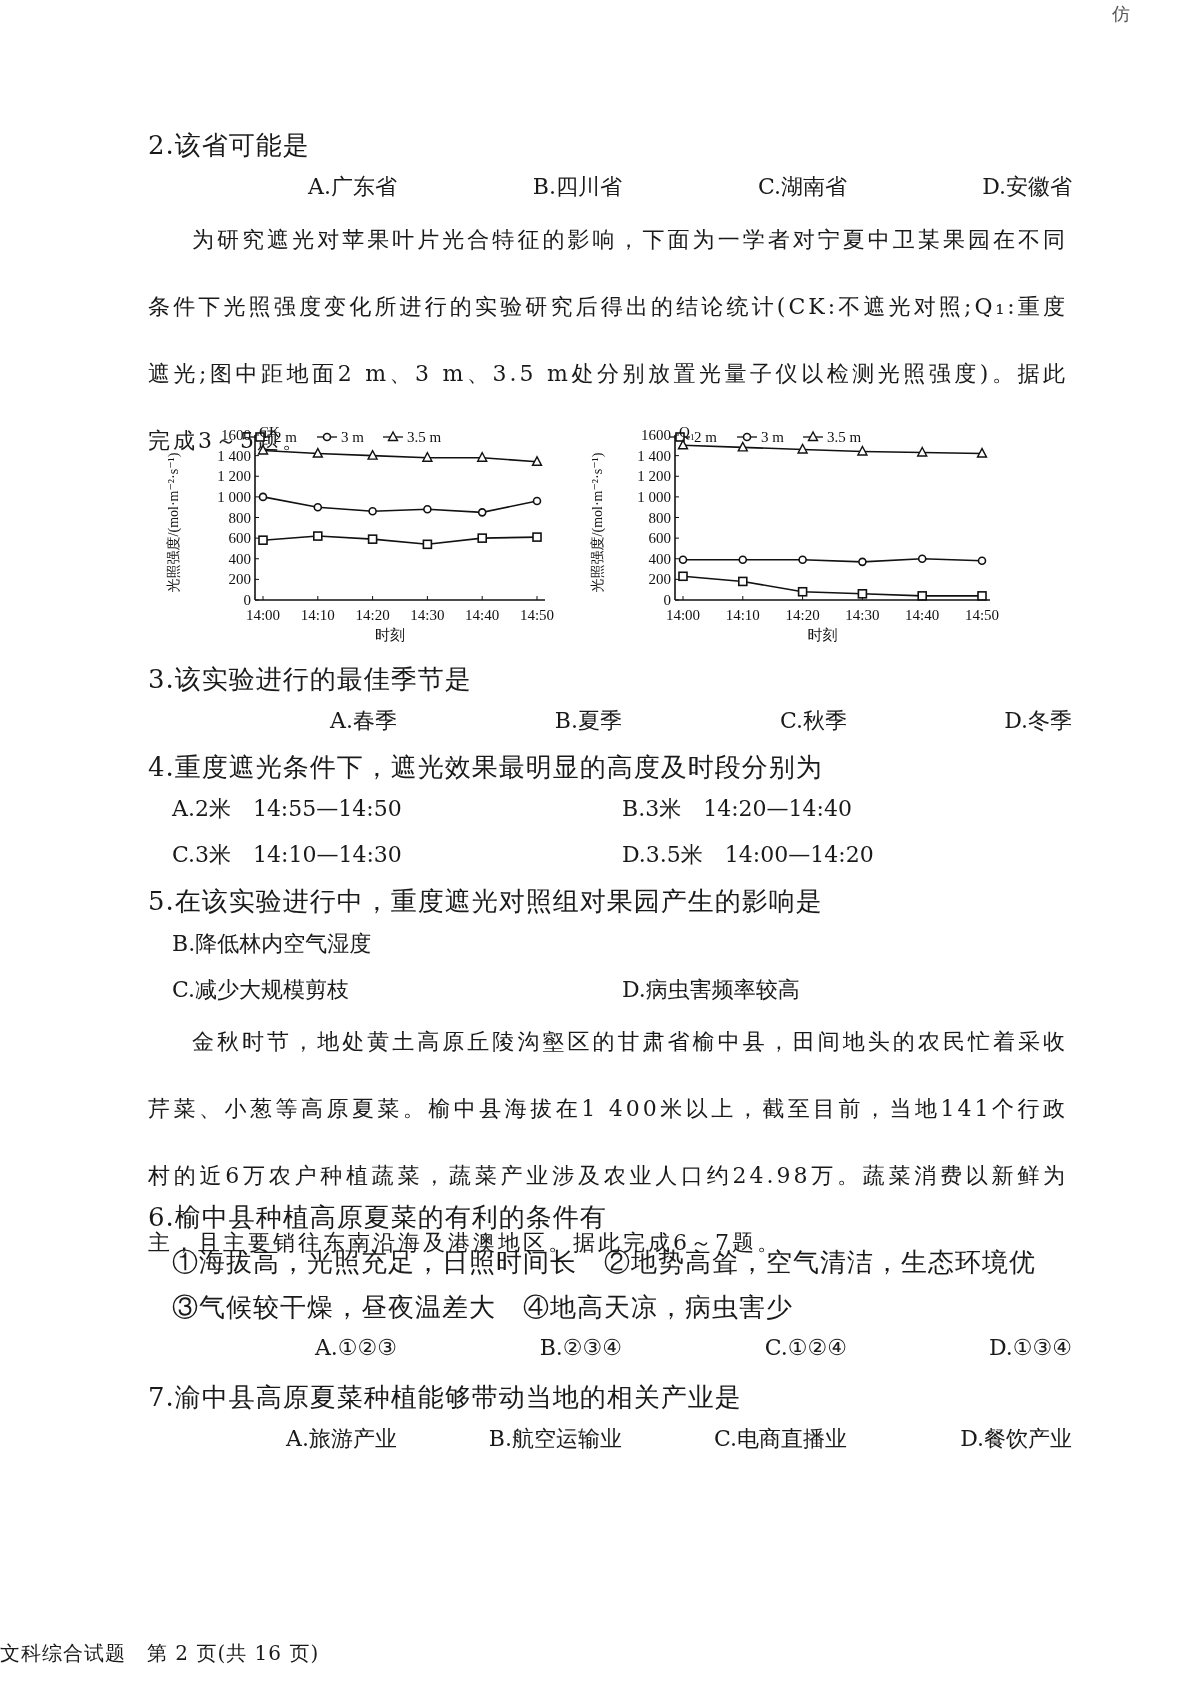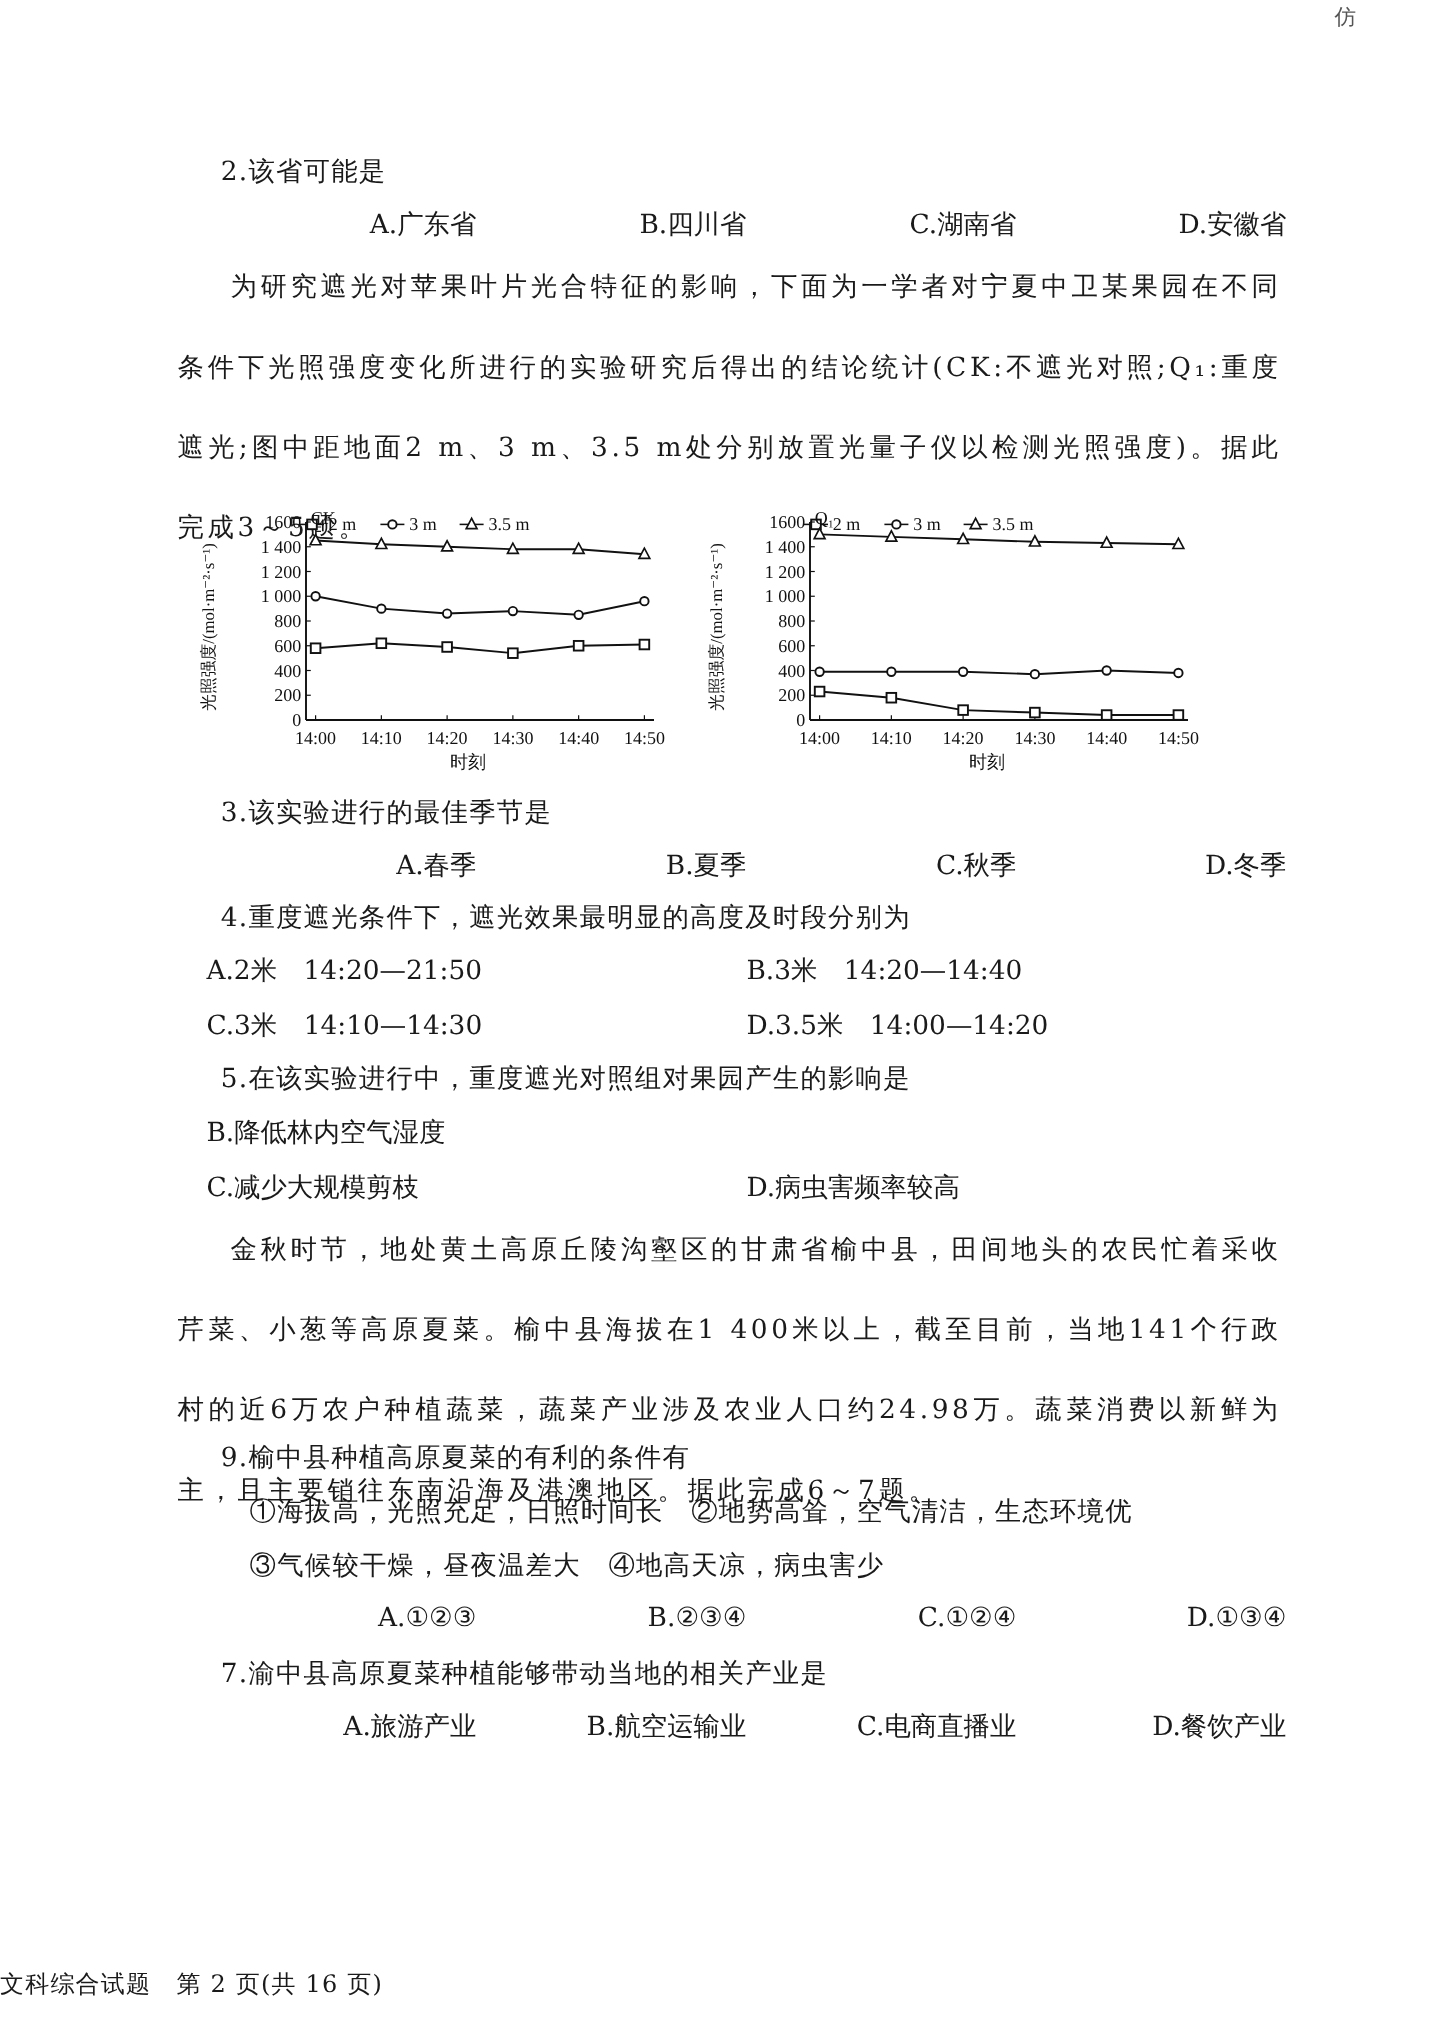--- a/index.html
+++ b/index.html
@@ -1,19 +1,19 @@
 <!DOCTYPE html>
 <html><head>
 <meta charset="utf-8">
 <style>
   html, body { margin:0; padding:0; background:#fff; }
   body { width:1200px; height:1697px; position:relative; overflow:hidden;
          font-family:"DejaVu Serif","Liberation Serif",serif; color:#1a1a1a; }
   .corner { position:absolute; right:70px; top:2px; font-size:18px; color:#555; }
-  .line { position:absolute; left:148px; font-size:22px; white-space:nowrap; letter-spacing:1px;margin-left:36px; }
+  .line { position:absolute; left:148px; font-size:26px; white-space:nowrap; letter-spacing:1px; }
   .para { position:absolute; left:148px; width:920px; font-size:22px; line-height:67px; letter-spacing:3px; text-align:justify; }
   .para .indent { display:inline-block; width:44px; }
   .opts4 { position:absolute; left:172px; width:900px; font-size:22px; display:flex; }
   .opts4 span { width:235px;text-align:right; }
   .opts2 { position:absolute; left:172px; width:900px; font-size:22px; display:flex; }
   .opts2 span { width:470px; }
   .footer { position:absolute; left:0; width:1200px; font-size:20px; top:1640px; letter-spacing:1px; }
   svg text { font-family:"Liberation Serif","DejaVu Serif",serif; fill:#111; }
   .chart { position:absolute; top:425px; }
 </style>
@@ -170,40 +170,40 @@
 <div class="line" style="top:662px">3.该实验进行的最佳季节是</div>
 <div class="opts4" style="top:706px">
   <span>A.春季</span>
   <span>B.夏季</span>
   <span>C.秋季</span>
   <span>D.冬季</span>
 </div>
 
 <div class="line" style="top:750px">4.重度遮光条件下，遮光效果最明显的高度及时段分别为</div>
 <div class="opts2" style="top:794px">
-  <span>A.2米　14:20—21:50</span>
+  <span>A.2米　14:55—14:50</span>
   <span>B.3米　14:20—14:40</span>
 </div>
 <div class="opts2" style="top:840px">
   <span>C.3米　14:10—14:30</span>
   <span>D.3.5米　14:00—14:20</span>
 </div>
 
 <div class="line" style="top:884px">5.在该实验进行中，重度遮光对照组对果园产生的影响是</div>
 <div class="opts2" style="top:929px">
   <span>B.降低林内空气湿度</span>
 </div>
 <div class="opts2" style="top:975px">
   <span>C.减少大规模剪枝</span>
   <span>D.病虫害频率较高</span>
 </div>
 
 <div class="para" style="top:1008px"><span class="indent"></span><span>金秋时节，地处黄土高原丘陵沟壑区的甘肃省榆中县，田间地头的农民忙着采收芹菜、小葱等高原夏菜。榆中县海拔在1 400米以上，截至目前，当地141个行政村的近6万农户种植蔬菜，蔬菜产业涉及农业人口约24.98万。蔬菜消费以新鲜为主，且主要销往东南沿海及港澳地区。据此完成6～7题。</span></div>
 
-<div class="line" style="top:1200px">9.榆中县种植高原夏菜的有利的条件有</div>
+<div class="line" style="top:1200px">6.榆中县种植高原夏菜的有利的条件有</div>
 <div class="line" style="top:1245px; left:172px">①海拔高，光照充足，日照时间长　②地势高耸，空气清洁，生态环境优</div>
 <div class="line" style="top:1290px; left:172px">③气候较干燥，昼夜温差大　④地高天凉，病虫害少</div>
 <div class="opts4" style="top:1335px">
   <span>A.①②③</span>
   <span>B.②③④</span>
   <span>C.①②④</span>
   <span>D.①③④</span>
 </div>
 
 <div class="line" style="top:1380px">7.渝中县高原夏菜种植能够带动当地的相关产业是</div>

